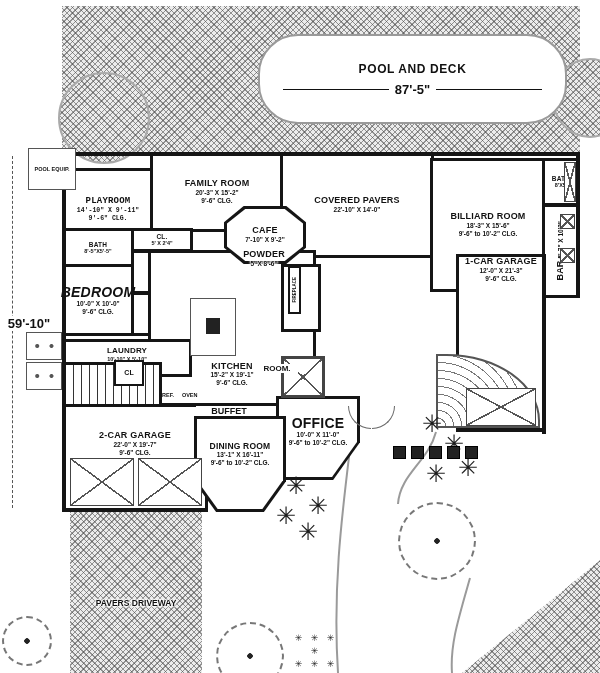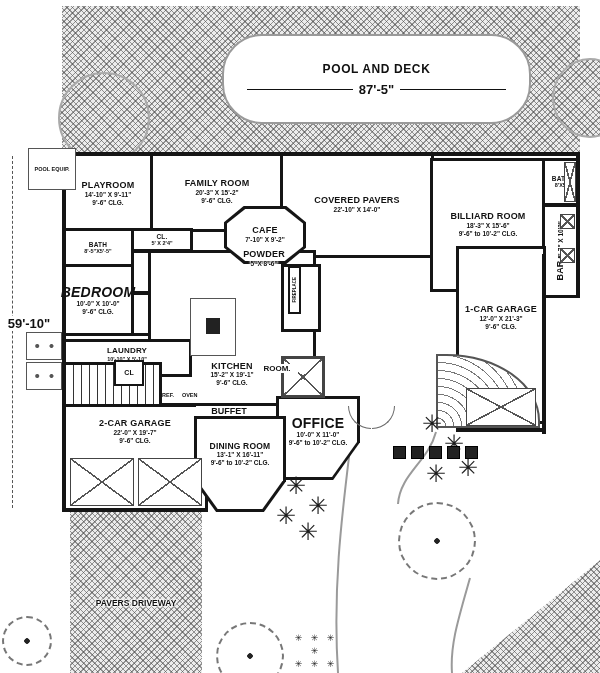--- a/index.html
+++ b/index.html
@@ -39,21 +39,21 @@
     border-radius:0 90% 0 0;
     background-image:repeating-radial-gradient(circle at 0% 100%,transparent 0 7px,#777 7px 8px);}
   
   .tree{position:absolute;border:2px dashed #777;border-radius:50%;box-sizing:border-box;
     background:radial-gradient(circle,#222 0 2.5px,transparent 3px);z-index:1;}
   .palm{position:absolute;color:#1b1b1b;z-index:3;font-size:24px;line-height:1;}
   .shrub{position:absolute;width:11px;height:11px;background:#222;border:1px solid #000;z-index:3;}
   .flowers{position:absolute;z-index:3;color:#222;font-size:9px;line-height:1.45;letter-spacing:3px;text-align:center;}
   
   .plaque{position:absolute;background:#fff;border:2px solid #9a9a9a;border-radius:40px;
-    display:flex;flex-direction:column;align-items:center;justify-content:center;gap:6px;z-index:2;}
+    display:flex;flex-direction:column;align-items:center;justify-content:center;gap:6px;z-index:2;margin-left:36px;}
   .plaque-title{font-size:12px;font-weight:700;letter-spacing:.6px;}
   .dimrow{display:flex;align-items:center;gap:6px;width:85%;}
   .dline{flex:1;height:0;border-top:1.5px solid #111;}
   .dimtext{font-size:13px;font-weight:700;}
   .vdash{position:absolute;border-left:1px dashed #555;z-index:1;}
   
   .bay{position:absolute;z-index:2;}
   .bay .outer{position:absolute;inset:0;background:#151515;}
   .bay .inner{position:absolute;inset:3px;background:#fff;}
   .bay .lbl{position:absolute;inset:0;display:flex;flex-direction:column;align-items:center;justify-content:center;text-align:center;z-index:2;}
@@ -98,21 +98,21 @@
   <div class="vdash" style="left:12px;top:156px;height:352px;"></div>
   <div class="abs" style="left:0;top:316px;width:58px;font-size:13px;font-weight:700;text-align:center;z-index:4;background:#fff;">59'-10"</div>
 
   <div class="wall" style="left:62px;top:152px;width:518px;height:4px;"></div>
   <div class="wall" style="left:62px;top:152px;width:4px;height:360px;"></div>
   <div class="wall" style="left:576px;top:152px;width:4px;height:146px;"></div>
   <div class="wall" style="left:542px;top:254px;width:4px;height:180px;"></div>
   <div class="wall" style="left:456px;top:428px;width:90px;height:4px;"></div>
   <div class="wall" style="left:62px;top:508px;width:146px;height:4px;"></div>
 
-  <div class="room" style="left:62px;top:152px;width:92px;height:84px;">
+  <div class="room" style="left:62px;top:168px;width:92px;height:84px;font-family:Liberation Mono, monospace;">
     <div class="rname">PLAYROOM</div>
     <div class="rdim">14'-10" X 9'-11"</div>
     <div class="rdim">9'-6" CLG.</div>
   </div>
 
   <div class="room" style="left:150px;top:152px;width:134px;height:80px;">
     <div class="rname">FAMILY ROOM</div>
     <div class="rdim">20'-3" X 15'-2"</div>
     <div class="rdim">9'-6" CLG.</div>
   </div>
@@ -197,21 +197,21 @@
   <div class="room tile" style="left:281px;top:264px;width:40px;height:68px;"></div>
   <div class="abs halo" style="left:216px;top:250px;width:96px;">
     <div class="rname">POWDER</div>
     <div class="rdim">5' X 8'-6"</div>
   </div>
 
   <div class="abs" style="left:288px;top:266px;width:13px;height:48px;background:#fff;border:2px solid #151515;box-sizing:border-box;z-index:3;display:flex;align-items:center;justify-content:center;">
     <span class="vert" style="font-size:4.5px;font-weight:700;">FIREPLACE</span>
   </div>
 
-  <div class="room" style="left:456px;top:246px;width:90px;height:178px;justify-content:flex-start;padding-top:56px;">
+  <div class="room" style="left:456px;top:254px;width:90px;height:178px;justify-content:flex-start;">
     <div class="rname">1-CAR GARAGE</div>
     <div class="rdim">12'-0" X 21'-3"</div>
     <div class="rdim">9'-6" CLG.</div>
   </div>
   <div class="xpanel" style="left:466px;top:388px;width:70px;height:38px;"></div>
 
   <div class="fanstair" style="left:436px;top:354px;width:104px;height:74px;"></div>
 
   <div class="room" style="left:62px;top:339px;width:130px;height:38px;">
     <div class="rname" style="font-size:8px;">LAUNDRY</div>
@@ -233,21 +233,21 @@
   <div class="bay" style="left:276px;top:396px;width:84px;height:84px;">
     <div class="outer offbay"></div>
     <div class="inner offbay"></div>
     <div class="lbl" style="padding-bottom:14px;box-sizing:border-box;">
       <div class="rname" style="font-size:14px;">OFFICE</div>
       <div class="rdim">10'-0" X 11'-0"</div>
       <div class="rdim">9'-6" to 10'-2" CLG.</div>
     </div>
   </div>
 
-  <div class="room" style="left:62px;top:404px;width:146px;height:108px;justify-content:flex-start;padding-top:12px;">
+  <div class="room" style="left:62px;top:404px;width:146px;height:108px;justify-content:flex-start;padding-top:24px;">
     <div class="rname">2-CAR GARAGE</div>
     <div class="rdim">22'-0" X 19'-7"</div>
     <div class="rdim">9'-6" CLG.</div>
   </div>
   <div class="xpanel" style="left:70px;top:458px;width:64px;height:48px;"></div>
   <div class="xpanel" style="left:138px;top:458px;width:64px;height:48px;"></div>
 
   <div class="abs whitebg" style="left:196px;top:406px;width:66px;font-size:9px;font-weight:700;">BUFFET</div>
 
   <div class="bay" style="left:194px;top:416px;width:92px;height:96px;">

